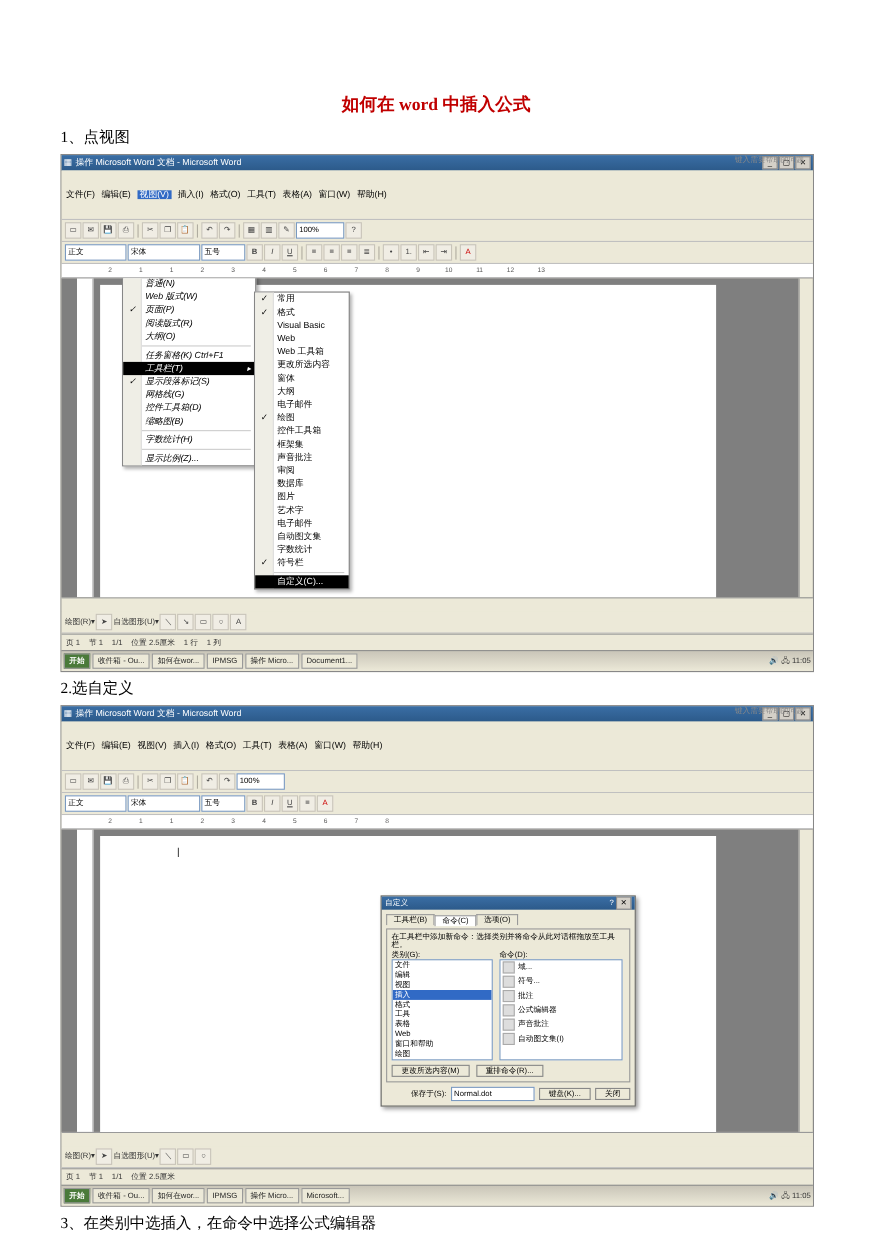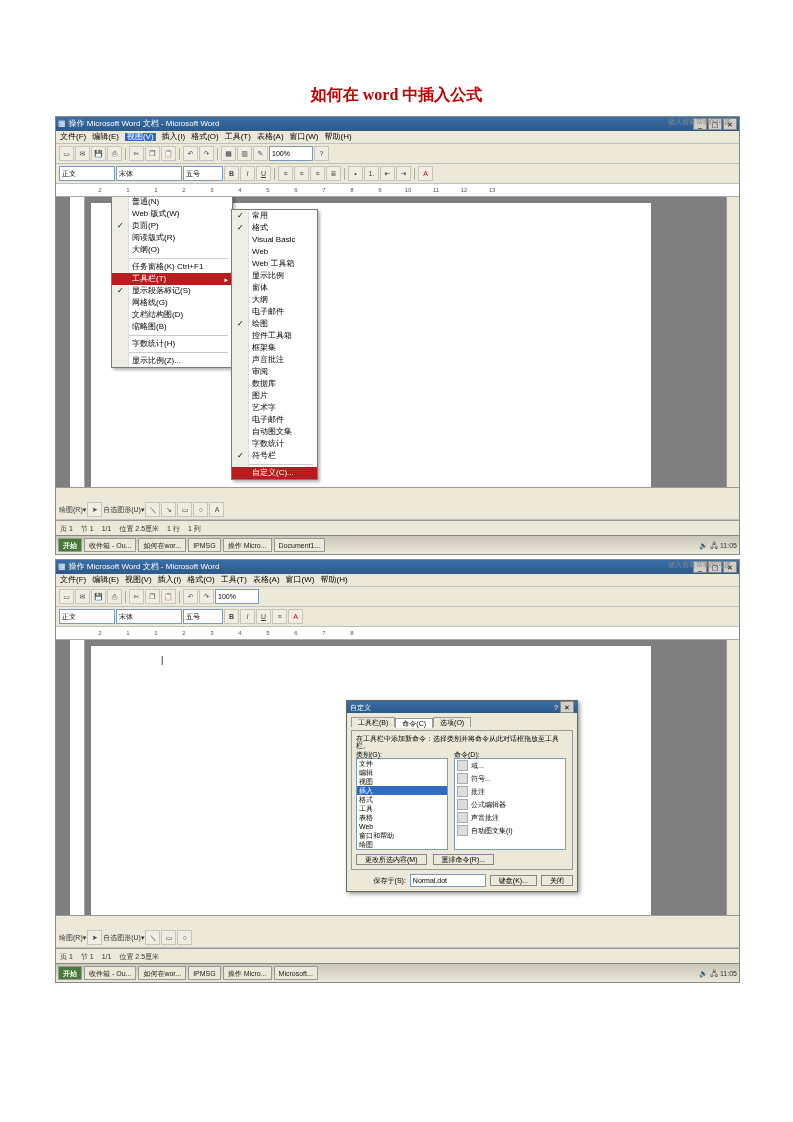--- a/index.html
+++ b/index.html
@@ -54,21 +54,21 @@
     width: 12px; height: 10px;
     background: #d4d0c8;
     border: 1px solid #888;
     font-size: 7px;
     display: flex; align-items: center; justify-content: center;
     color: #000;
   }
   .menubar {
     display: flex;
     gap: 6px;
-    padding: 2px 4px;
+    padding: 18px 4px;
     background: #ece9d8;
     border-bottom: 1px solid #c0c0c0;
     font-size: 8px;
     color: #000;
   }
   .menubar span { cursor: default; }
   .toolbar {
     display: flex;
     gap: 1px;
     padding: 2px 3px;
@@ -187,21 +187,21 @@
     color: #000;
     z-index: 10;
   }
   .menu-panel .mi {
     padding: 2px 18px 2px 20px;
     white-space: nowrap;
     display: flex;
     align-items: center;
     position: relative;
   }
-  .menu-panel .mi.sel { background: #b91c1c; color: #fff; }
+  .menu-panel .mi.sel { background: #000000; color: #fff; }
   .menu-panel .mi .arrow { position: absolute; right: 4px; font-size: 7px; }
   .menu-panel .sep { height: 1px; background: #ccc; margin: 2px 4px; }
   .menu-panel .chk::before {
     content: "✓"; position: absolute; left: 5px; font-size: 8px;
   }
   .menu-strip {
     position: absolute; left:0; top:0; bottom:0; width:16px;
     background: #efeee6;
     border-right: 1px solid #ddd;
   }
@@ -277,20 +277,21 @@
     position: absolute;
     right: 8px; top: 1px;
     font-size: 7px; color: #888;
   }
 </style>
 </head>
 <body>
 
 <div class="page">
   <div class="title">如何在 word 中插入公式</div>
+  <div class="step">1、点视图</div>
 
   <div class="word-window">
 
     <div class="titlebar">
       <span>▦</span>
       <span style="margin-left:3px">操作 Microsoft Word 文档 - Microsoft Word</span>
       <div class="wicons">
         <div class="win-btn">_</div>
         <div class="win-btn">▢</div>
         <div class="win-btn">✕</div>
@@ -375,51 +376,51 @@
       <div class="tick">13</div>
     </div>
 
     <div class="doc-area">
       <div class="vruler"></div>
       <div class="paper">
         <div style="position:absolute; left:90px; top:86px; font-size:9px; color:#222;">如何在 word 中插入公式</div>
       </div>
       <div class="scrollbar-v"></div>
 
-      <div class="menu-panel" style="left:55px; top:-2px; width:120px;">
+      <div class="menu-panel" style="left:55px; top:-2px; width:120px;font-style:italic;">
         <div class="menu-strip"></div>
         <div class="mi">普通(N)</div>
         <div class="mi">Web 版式(W)</div>
         <div class="mi chk">页面(P)</div>
         <div class="mi">阅读版式(R)</div>
         <div class="mi">大纲(O)</div>
         <div class="sep"></div>
         <div class="mi">任务窗格(K)    Ctrl+F1</div>
         <div class="mi sel">
             <span>工具栏(T)</span>
             <span class="arrow">▸</span>
           </div>
         <div class="mi chk">显示段落标记(S)</div>
         <div class="mi">网格线(G)</div>
-        <div class="mi">文档结构图(D)</div>
+        <div class="mi">控件工具箱(D)</div>
         <div class="mi">缩略图(B)</div>
         <div class="sep"></div>
         <div class="mi">字数统计(H)</div>
         <div class="sep"></div>
         <div class="mi">显示比例(Z)...</div>
       </div>
 
       <div class="menu-panel" style="left:175px; top:12px; width:85px;">
         <div class="menu-strip"></div>
         <div class="mi chk">常用</div>
         <div class="mi chk">格式</div>
         <div class="mi">Visual Basic</div>
         <div class="mi">Web</div>
         <div class="mi">Web 工具箱</div>
-        <div class="mi">显示比例</div>
+        <div class="mi">更改所选内容</div>
         <div class="mi">窗体</div>
         <div class="mi">大纲</div>
         <div class="mi">电子邮件</div>
         <div class="mi chk">绘图</div>
         <div class="mi">控件工具箱</div>
         <div class="mi">框架集</div>
         <div class="mi">声音批注</div>
         <div class="mi">审阅</div>
         <div class="mi">数据库</div>
         <div class="mi">图片</div>
@@ -462,20 +463,21 @@
       <div class="task-item">操作 Micro...</div>
       <div class="task-item">Document1...</div>
       <div class="tray">
         <span>🔊</span>
         <span>🖧</span>
         <span>11:05</span>
       </div>
     </div>
   </div>
 
+  <div class="step">2.选自定义</div>
 
   <div class="word-window">
     <div class="titlebar">
       <span>▦</span>
       <span style="margin-left:3px">操作 Microsoft Word 文档 - Microsoft Word</span>
       <div class="wicons">
         <div class="win-btn">_</div>
         <div class="win-btn">▢</div>
         <div class="win-btn">✕</div>
       </div>
@@ -638,13 +640,14 @@
       <div class="task-item">操作 Micro...</div>
       <div class="task-item">Microsoft...</div>
       <div class="tray">
         <span>🔊</span>
         <span>🖧</span>
         <span>11:05</span>
       </div>
     </div>
   </div>
 
+  <div class="step">3、在类别中选插入，在命令中选择公式编辑器</div>
 </div>
 
 </body></html>

